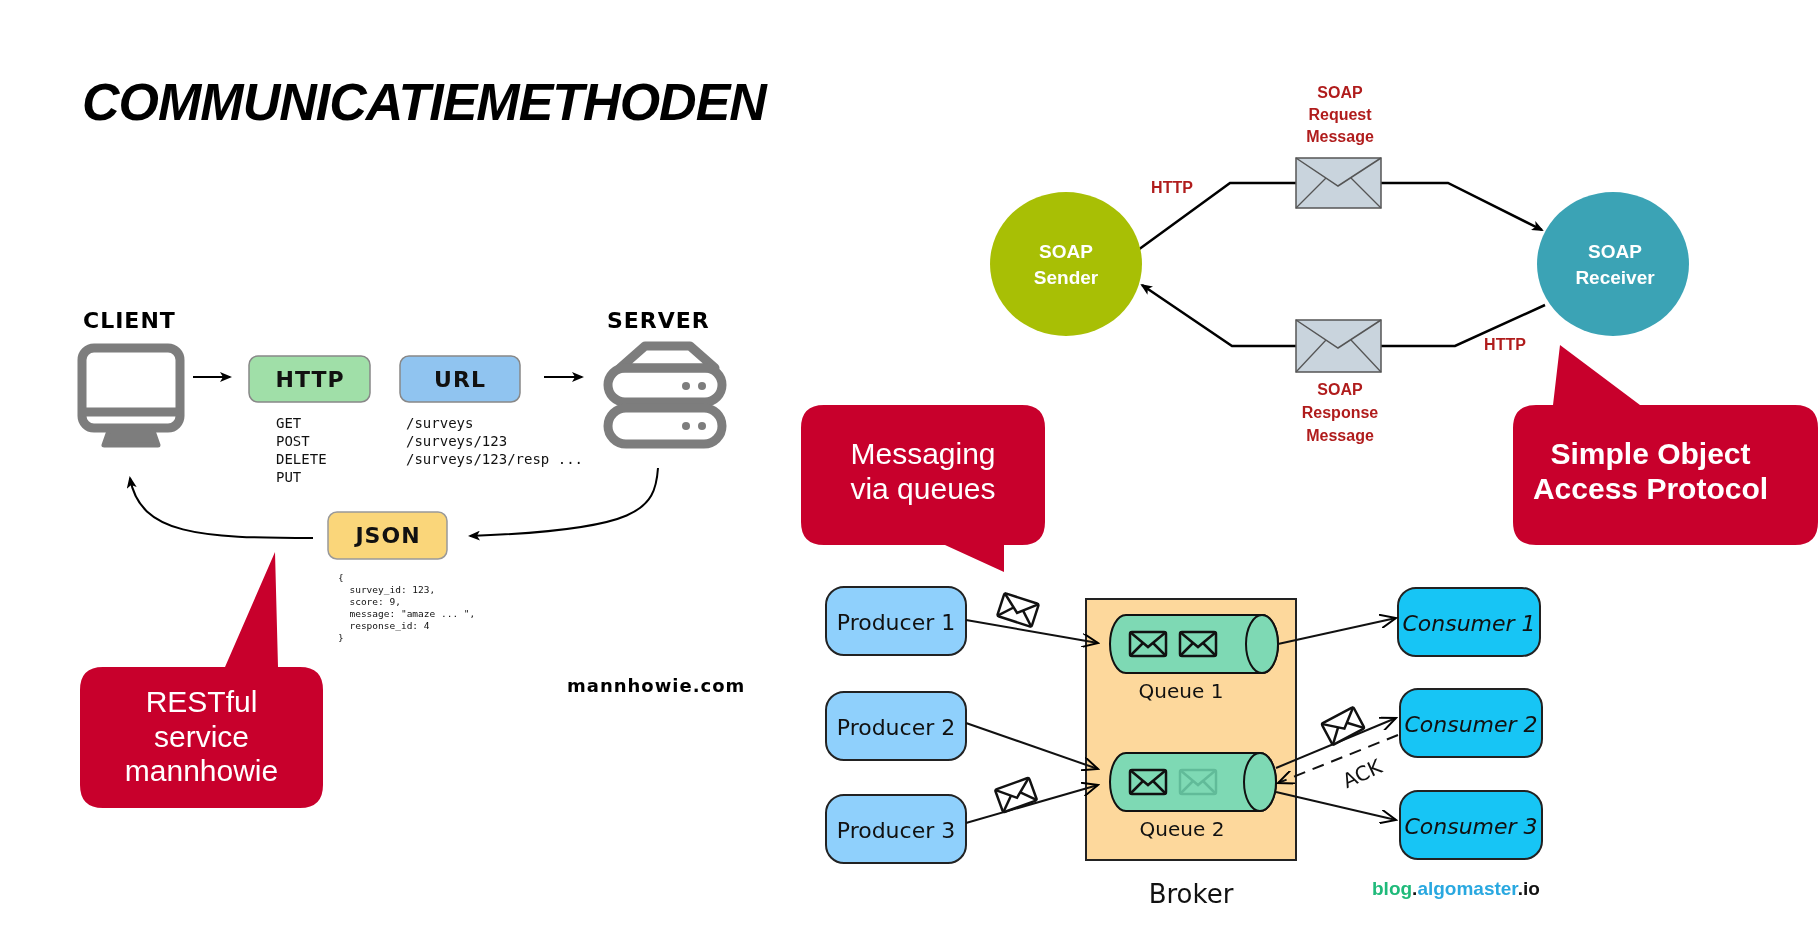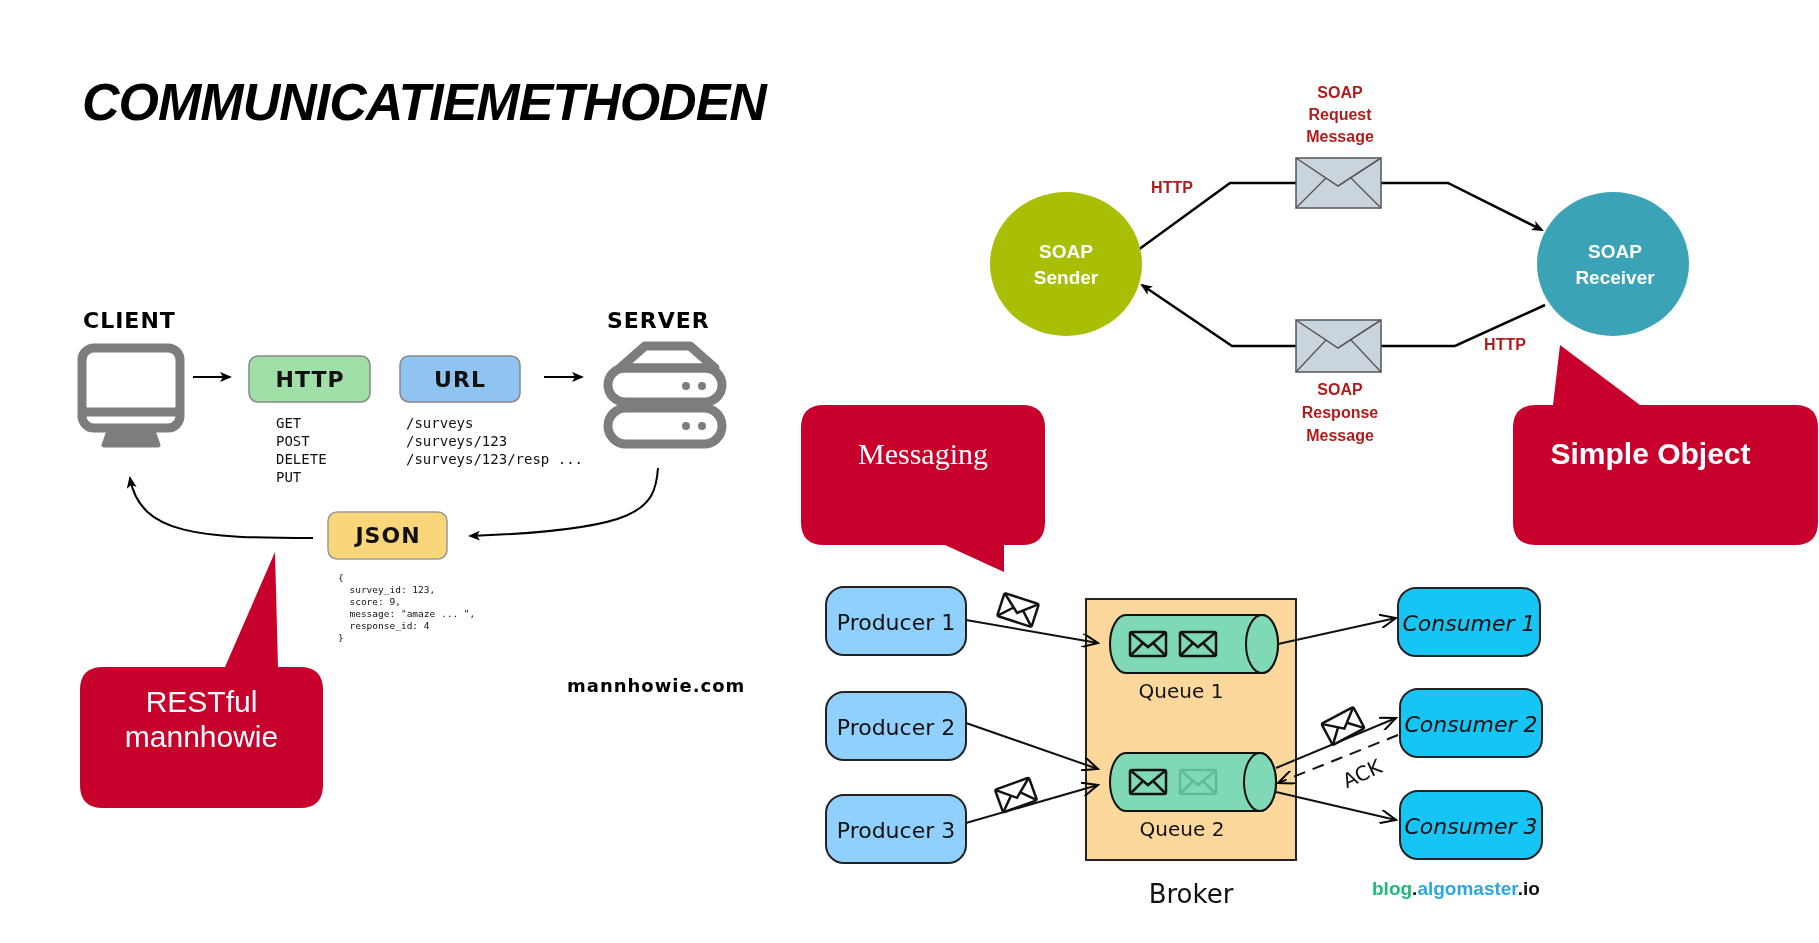--- a/index.html
+++ b/index.html
@@ -239,20 +239,23 @@
   <g>
     <path d="M824,405 L1022,405 Q1045,405 1045,428 L1045,522 Q1045,545 1022,545 L1004,545 L1004,572 L945,545 L824,545 Q801,545 801,522 L801,428 Q801,405 824,405 Z" fill="#c8002c"></path>
   </g>
   <g>
     <path d="M1536,405 L1553,405 L1560,345 L1640,405 L1795,405 Q1818,405 1818,428 L1818,522 Q1818,545 1795,545 L1536,545 Q1513,545 1513,522 L1513,428 Q1513,405 1536,405 Z" fill="#c8002c"></path>
   </g>
 </svg>
 
 <div class="callout-text" style="left:80px;top:685px;width:243px;font-size:30px;">
   <div>RESTful</div>
+  <div>service</div>
   <div>mannhowie</div>
 </div>
-<div class="callout-text" style="left:801px;top:437px;width:244px;font-size:30px;font-family:Liberation Serif, serif;">
+<div class="callout-text" style="left:801px;top:437px;width:244px;font-size:30px;">
   <div>Messaging</div>
+  <div>via queues</div>
 </div>
 <div class="callout-text" style="left:1513px;top:437px;width:275px;font-size:30px;font-weight:bold;">
   <div>Simple Object</div>
+  <div>Access Protocol</div>
 </div>
 
 </body></html>

